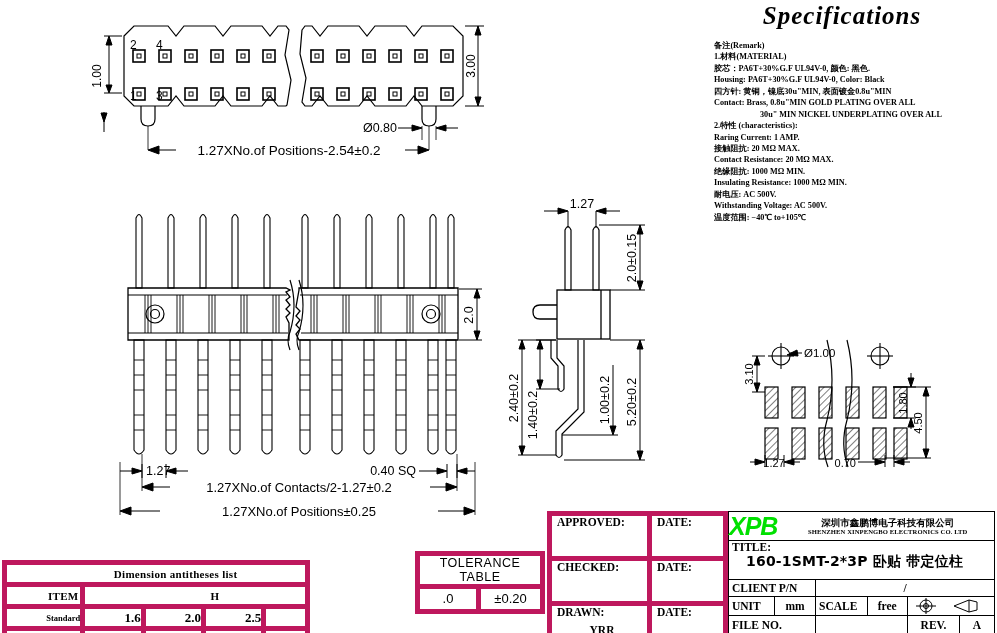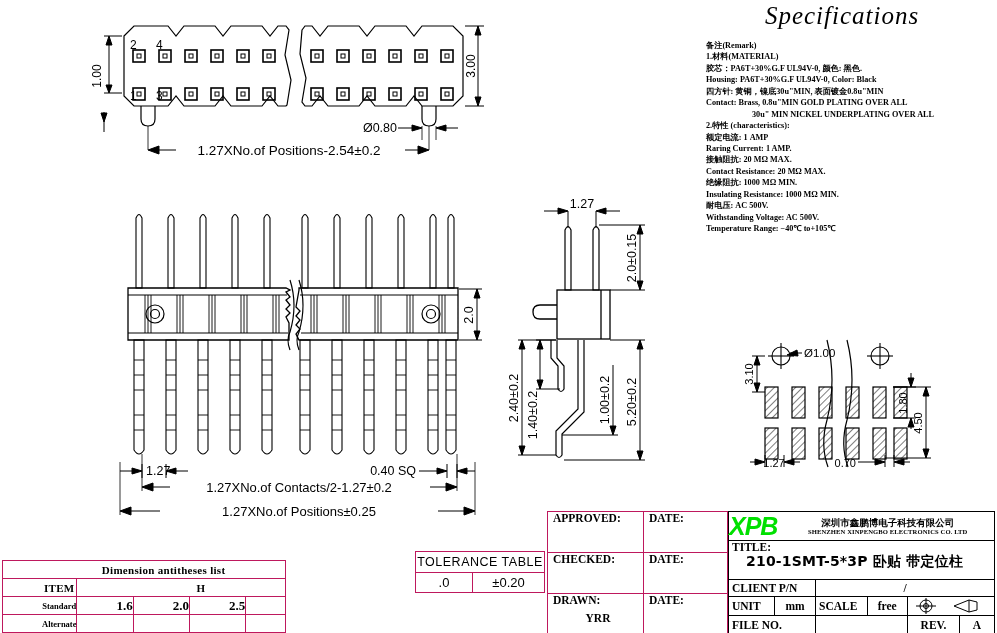--- a/index.html
+++ b/index.html
@@ -5,37 +5,37 @@
   html,body{margin:0;padding:0;background:#ffffff;}
   body{
     width:997px;height:633px;position:relative;overflow:hidden;
     font-family:"Liberation Sans", sans-serif;color:#000;
   }
   .abs{position:absolute;}
   svg{display:block;}
   .spec-title{
     position:absolute;left:712px;top:2px;width:260px;
     font-family:"Liberation Serif", serif;
-    font-style:italic;font-weight:normal;font-size:25px;
+    font-style:italic;font-weight:bold;font-size:25px;
     letter-spacing:1px;text-align:center;
     white-space:nowrap;
   }
   .spec-body{
     position:absolute;left:706px;top:40px;width:290px;
     font-family:"Liberation Serif", serif;
     font-weight:bold;font-size:8.2px;line-height:11.45px;
     white-space:nowrap;
   }
-  .spec-body div{height:11.45px;}
+  .spec-body div{height:11.45px;margin-left:8px;}
   .ind{padding-left:46px;}
 
   
   table{border-collapse:collapse;}
   .tbl td,.tbl th{
-    border:1px solid #be185d;
+    border:5px solid #be185d;
     font-family:"Liberation Serif", serif;
     font-weight:bold;text-align:center;
     padding:0;
   }
   
   #dim-table{position:absolute;left:2px;top:560px;width:172px;}
   #dim-table td{height:17px;font-size:11px;padding-left:39px;}
   #dim-table .hdr{font-size:11px;letter-spacing:.3px;}
   #dim-table .smalllbl{font-size:8.5px;}
   #dim-table .bignum{font-size:13px;font-family:"Liberation Serif",serif;}
@@ -80,29 +80,28 @@
 <div class="spec-title">Specifications</div>
 <div class="spec-body" id="spec-body">
     <div>备注(Remark)</div>
     <div>1.材料(MATERIAL)</div>
     <div>胶芯：PA6T+30%G.F UL94V-0,  颜色:  黑色.</div>
     <div>Housing: PA6T+30%G.F UL94V-0, Color: Black</div>
     <div>四方针:  黄铜，镍底30u"MIN, 表面镀金0.8u"MIN</div>
     <div>Contact: Brass, 0.8u"MIN GOLD PLATING OVER ALL</div>
     <div class="ind">30u" MIN NICKEL UNDERPLATING OVER ALL</div>
     <div>2.特性 (characteristics):</div>
-    <div>额定电流:  1 AMP</div>
     <div>Raring Current: 1 AMP.</div>
     <div>接触阻抗:  20 MΩ MAX.</div>
     <div>Contact Resistance: 20 MΩ MAX.</div>
     <div>绝缘阻抗:  1000 MΩ MIN.</div>
     <div>Insulating Resistance: 1000 MΩ  MIN.</div>
     <div>耐电压:  AC 500V.</div>
     <div>Withstanding Voltage: AC 500V.</div>
-    <div>Temperature Range:  −40℃ to+105℃</div>
+    <div>温度范围:  −40℃ to+105℃</div>
   </div>
 
 <svg class="abs" style="left:0;top:0;" width="520" height="190">
   <g fill="none" stroke="#000" stroke-width="1.2">
 
     <path d="M124 36 L134 26 L168 26 L176 36 L184 26 L215 26 L223 36 L231 26 L262 26
              L270 36 L278 26 L286 26 L289 30
              L285 55 L291 80 L287 105
              L286 106 L278 106 L270 96 L262 106 L231 106 L223 96 L215 106 L184 106
              L176 96 L168 106 L134 106 L124 96 Z"></path>
@@ -646,21 +645,21 @@
         <span style="text-align:center;flex:1;">
           <div class="cname-cn">深圳市鑫鹏博电子科技有限公司</div>
           <div class="cname-en">SHENZHEN XINPENGBO ELECTRONICS CO. LTD</div>
         </span>
       </div>
     </td>
   </tr>
   <tr>
     <td colspan="6" style="height:38px;vertical-align:top">
       <div class="ttl-lbl">TITLE:</div>
-      <div class="ttl-main">210-1SMT-5*3P 卧贴 带定位柱</div>
+      <div class="ttl-main">160-1SMT-2*3P 卧贴 带定位柱</div>
     </td>
   </tr>
   <tr>
     <td colspan="2" style="height:16px;width:72px">CLIENT P/N</td>
     <td colspan="4" class="ctr">/</td>
   </tr>
   <tr>
     <td style="height:18px;width:45px">UNIT</td>
     <td class="ctr" style="width:43px">mm</td>
     <td style="width:48px">SCALE</td>

